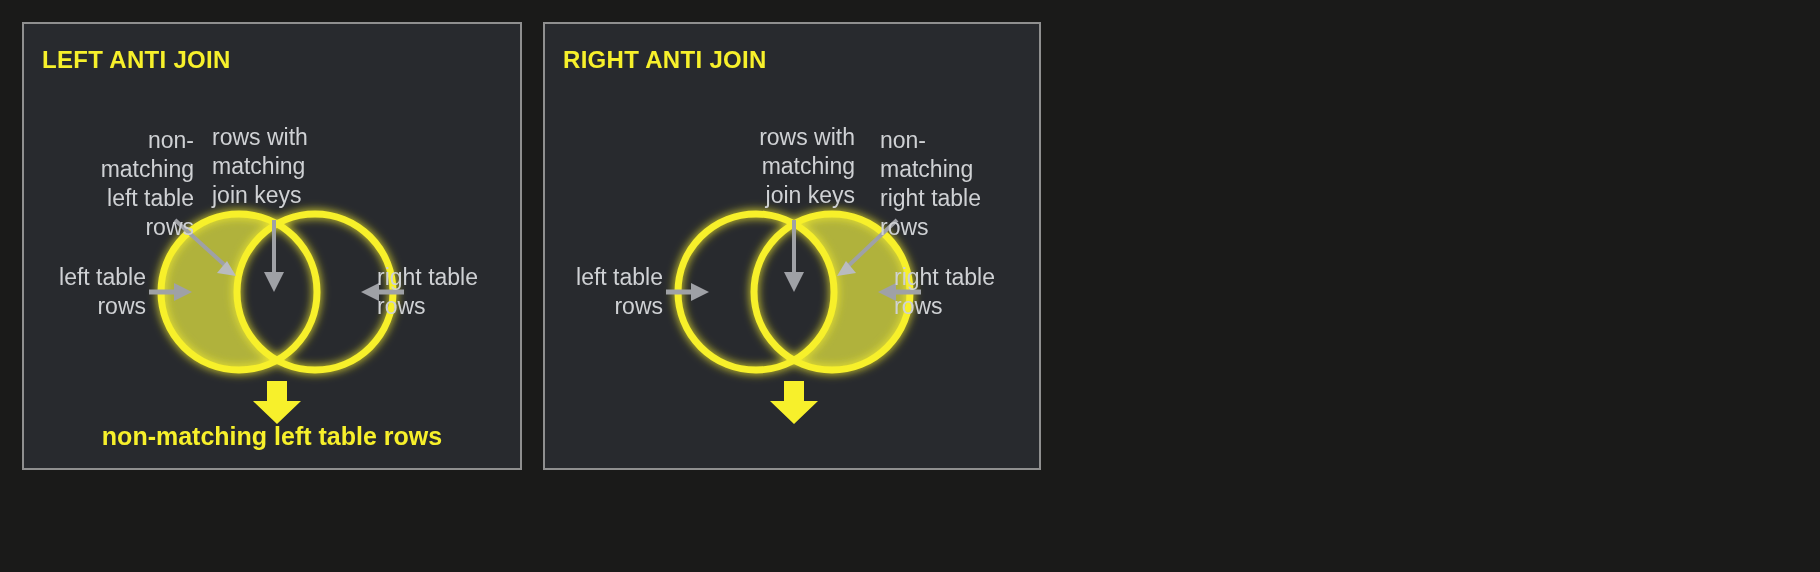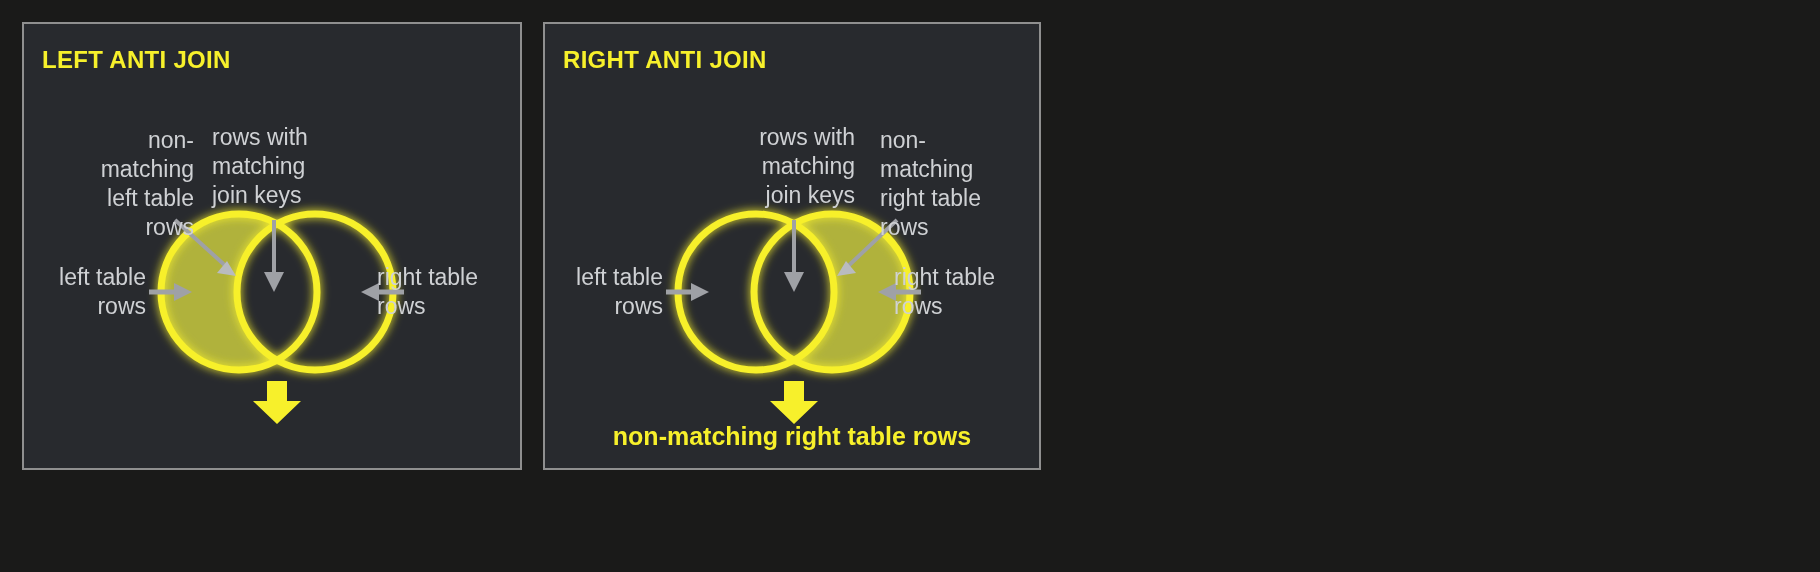--- a/index.html
+++ b/index.html
@@ -145,20 +145,21 @@
     <div class="ann l" style="left:188px; top:99px; width:150px;">rows with
 matching
 join keys</div>
 
     <div class="ann r" style="left:0px; top:239px; width:122px;">left table
 rows</div>
 
     <div class="ann l" style="left:353px; top:239px; width:140px;">right table
 rows</div>
 
+    <div class="caption">non-matching left table rows</div>
   </div>
 
   <div class="panel" id="panel-right">
 
     <div class="panel-title">RIGHT ANTI JOIN</div>
 
     <div class="venn-wrap">
       <svg class="venn-svg" width="498" height="448" viewBox="0 0 498 448">
         <defs>
           <mask id="maskRightOnly">
@@ -218,16 +219,15 @@
 matching
 right table
 rows</div>
 
     <div class="ann r" style="left:-4px; top:239px; width:122px;">left table
 rows</div>
 
     <div class="ann l" style="left:349px; top:239px; width:140px;">right table
 rows</div>
 
-    <div class="caption">non-matching right table rows</div>
   </div>
 
 </div>
 
 </body></html>

